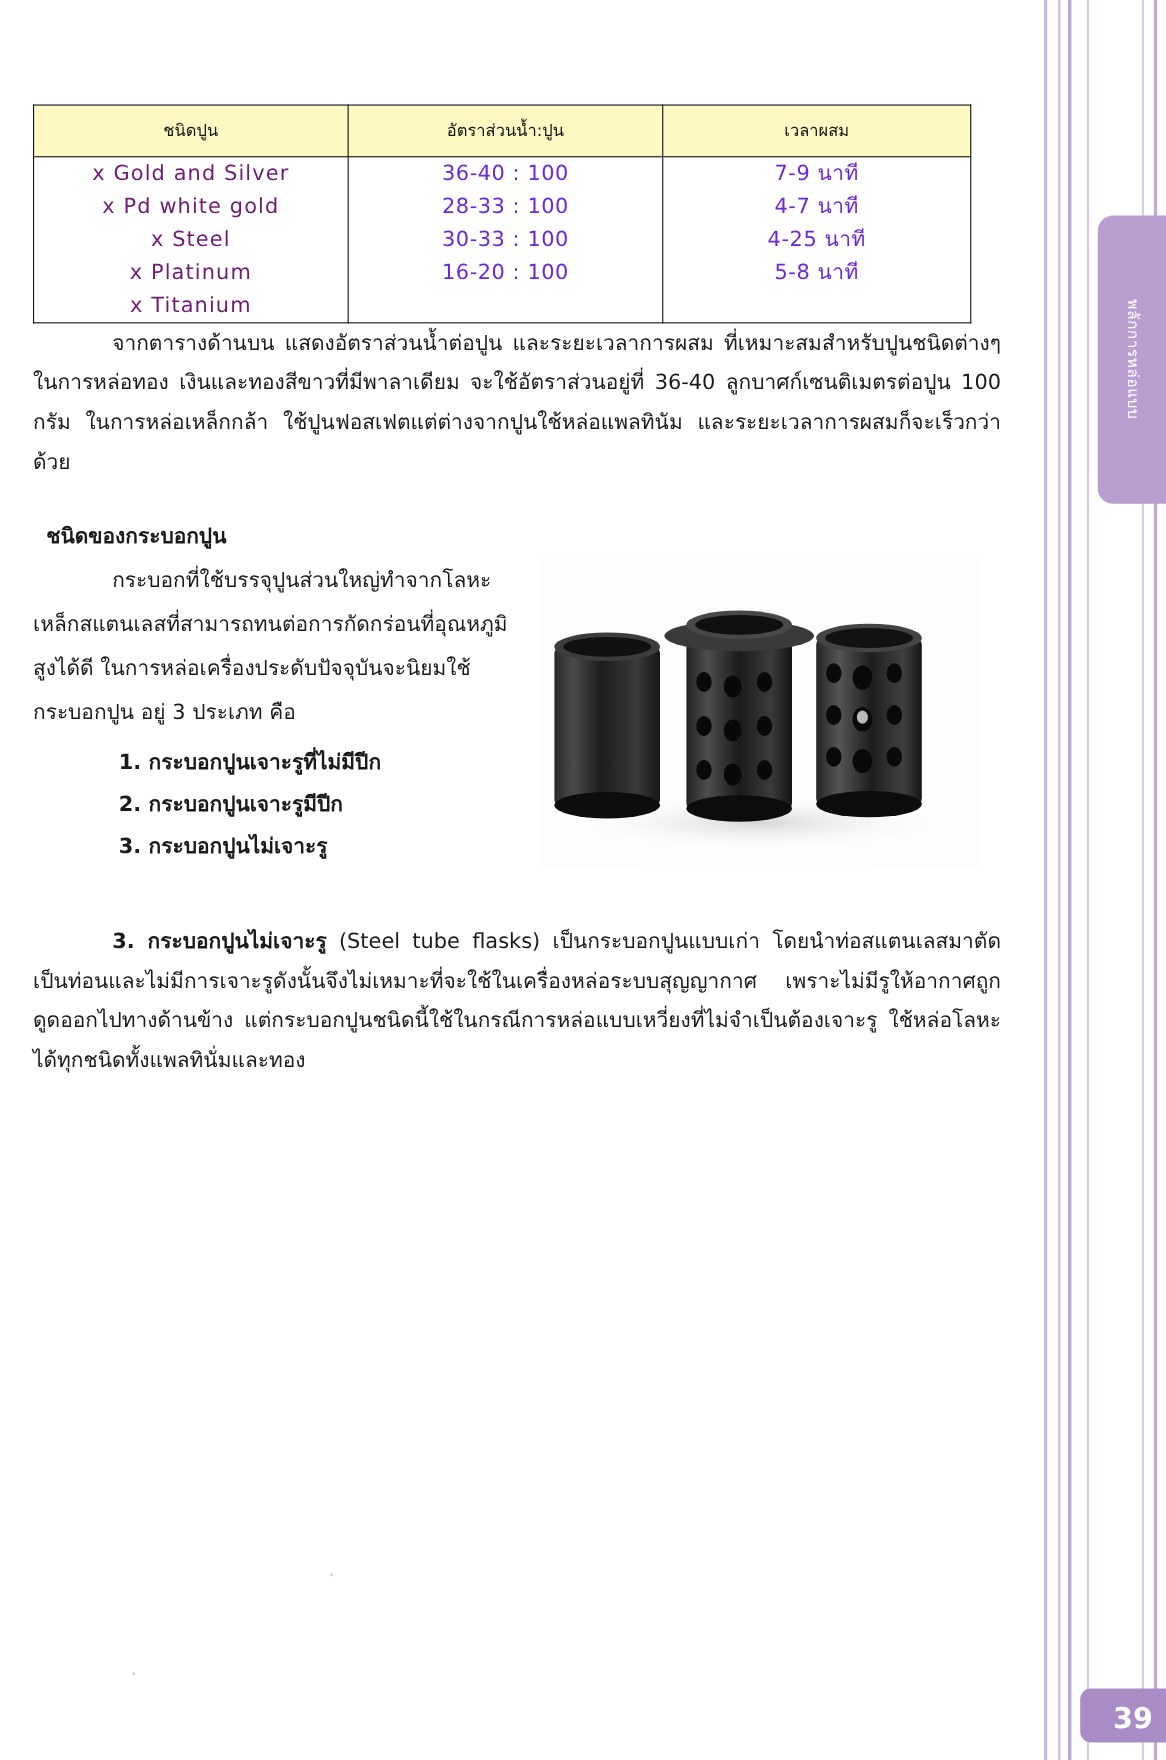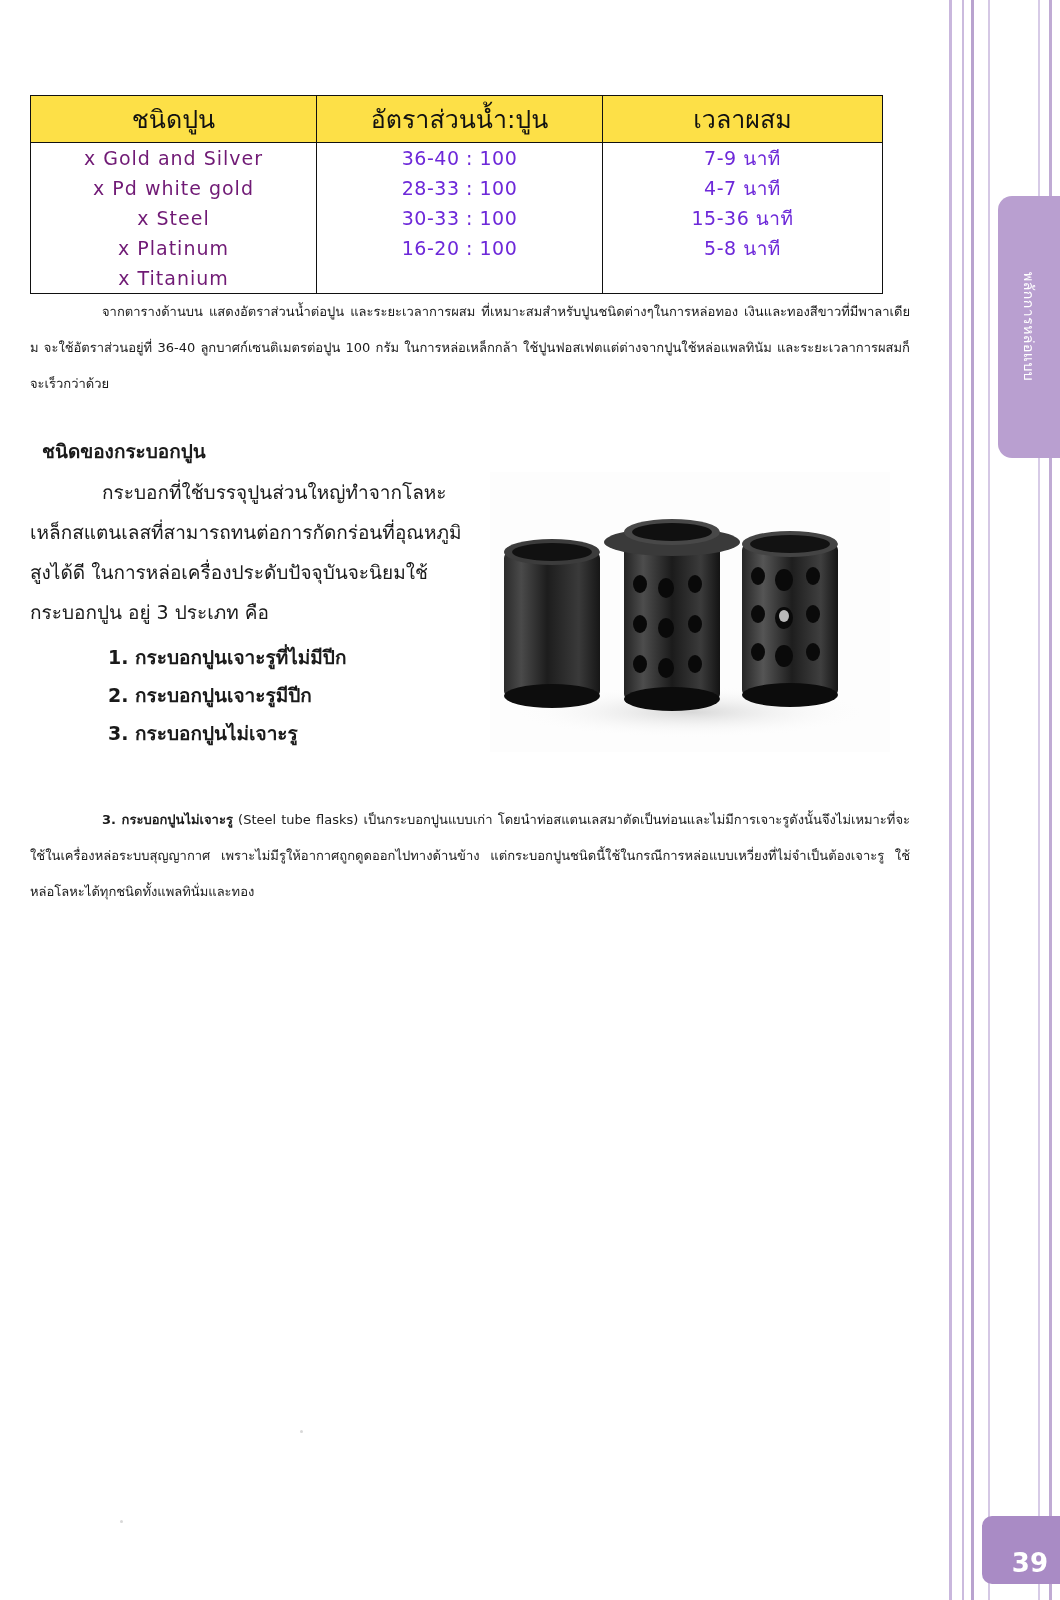--- a/index.html
+++ b/index.html
@@ -60,21 +60,21 @@
     letter-spacing: 0.5px;
     writing-mode: vertical-rl;
     text-orientation: mixed;
   }
 
   .page-number-box {
     position: absolute;
     right: 0;
     bottom: 16px;
     width: 78px;
-    height: 68px;
+    height: 49px;
     background: #a98bc5;
     border-radius: 10px 0 0 10px;
     display: flex;
     align-items: flex-end;
     justify-content: flex-end;
     box-sizing: border-box;
     padding: 0 12px 6px 0;
   }
   .page-number-box .num {
     color: #ffffff;
@@ -98,22 +98,22 @@
     width: 852px;
     margin-left: 0;
     table-layout: fixed;
   }
   table.data-table th,
   table.data-table td {
     border: 1px solid #111111;
     padding: 0;
   }
   table.data-table thead th {
-    background: #fde047;
-    font-size: 25px;
+    background: #fef9c3;
+    font-size: 15px;
     font-weight: normal;
     text-align: center;
     height: 46px;
     color: #111;
   }
   .col-1 { width: 286px; }
   .col-2 { width: 286px; }
   .col-3 { width: 280px; }
 
   td.cell-names {
@@ -135,21 +135,21 @@
   td.cell-ratios .rv, td.cell-times .tv {
     text-align: center;
     font-size: 19px;
     line-height: 30px;
     letter-spacing: 0.5px;
     color: #6d28d9;
   }
 
   
   p.para {
-    font-size: 13px;
+    font-size: 19px;
     line-height: 36px;
     margin: 0;
     text-align: justify;
     color: #1a1a1a;
   }
   .para-1 {
     margin-top: 28px;
     text-indent: 72px;
   }
   .heading {
@@ -251,21 +251,21 @@
         </td>
         <td class="cell-ratios">
           <div class="rv">36-40  :  100</div>
           <div class="rv">28-33  :  100</div>
           <div class="rv">30-33  :  100</div>
           <div class="rv">16-20  :  100</div>
         </td>
         <td class="cell-times">
           <div class="tv">7-9  นาที</div>
           <div class="tv">4-7  นาที</div>
-          <div class="tv">15-36  นาที</div>
+          <div class="tv">4-25  นาที</div>
           <div class="tv">5-8  นาที</div>
         </td>
       </tr>
     </tbody>
   </table>
 
   <p class="para para-1">จากตารางด้านบน แสดงอัตราส่วนน้ำต่อปูน และระยะเวลาการผสม ที่เหมาะสมสำหรับปูนชนิดต่างๆในการหล่อทอง เงินและทองสีขาวที่มีพาลาเดียม จะใช้อัตราส่วนอยู่ที่ 36-40 ลูกบาศก์เซนติเมตรต่อปูน 100 กรัม ในการหล่อเหล็กกล้า ใช้ปูนฟอสเฟตแต่ต่างจากปูนใช้หล่อแพลทินัม และระยะเวลาการผสมก็จะเร็วกว่าด้วย</p>
 
   <p class="heading">ชนิดของกระบอกปูน</p>
 

